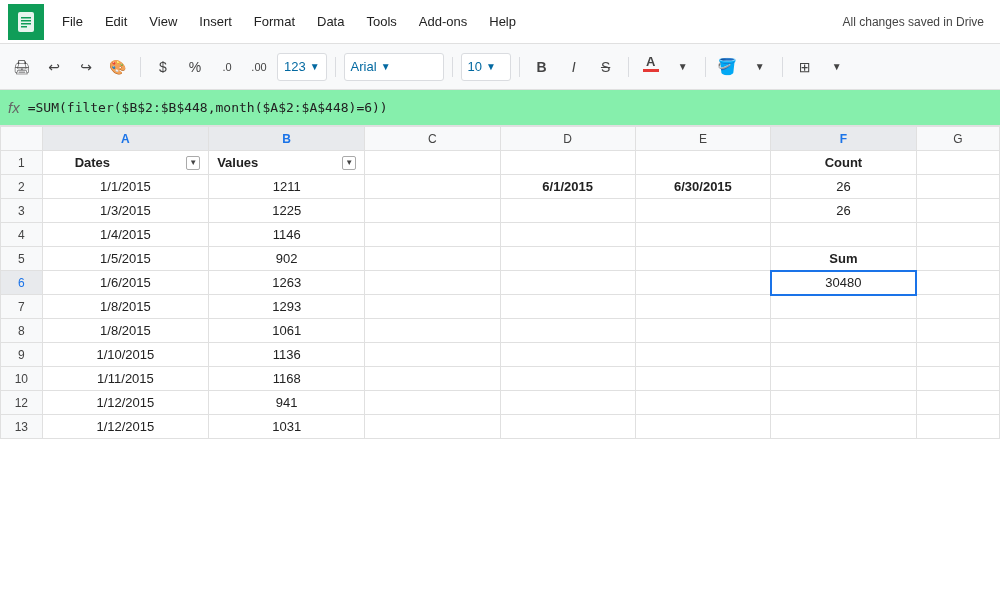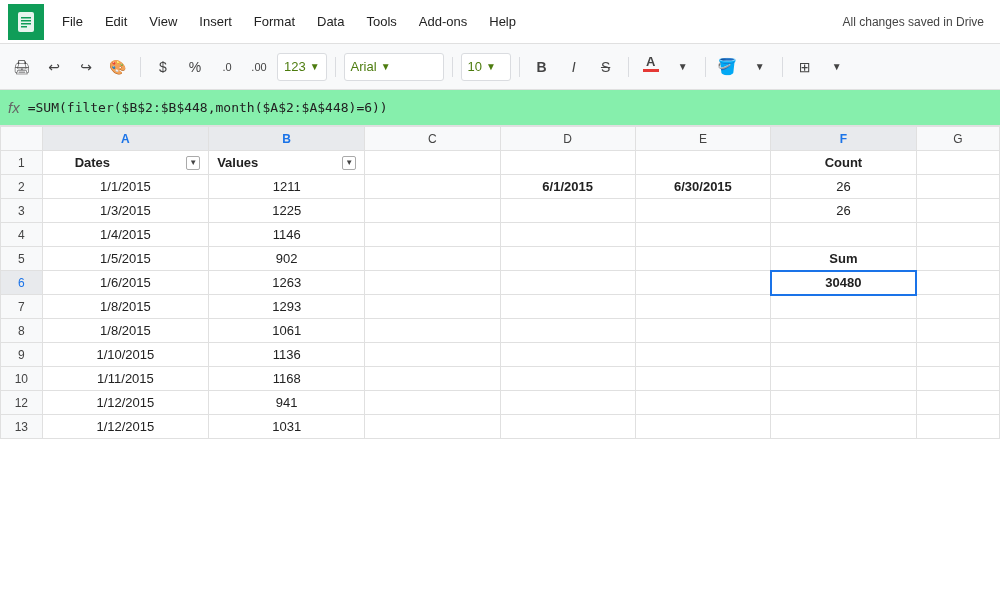--- a/index.html
+++ b/index.html
@@ -54,21 +54,21 @@
       width: 28px; height: 28px;
       border: none; background: transparent;
       cursor: pointer; border-radius: 3px;
       font-size: 14px; color: #444;
     }
     .toolbar-sep { width: 1px; height: 20px; background: #dadce0; margin: 0 4px; }
     .toolbar-dropdown {
       display: flex; align-items: center;
       border: 1px solid #dadce0; border-radius: 3px;
       padding: 2px 6px; cursor: pointer; background: #fff;
-      height: 28px; gap: 4px; font-size: 13px; color: #4d7c0f;
+      height: 28px; gap: 4px; font-size: 13px; color: #0369a1;
     }
     .font-box { min-width: 100px; }
     .size-box { min-width: 50px; }
     .toolbar-format-btn {
       width: 28px; height: 28px;
       display: flex; align-items: center; justify-content: center;
       border: none; background: transparent; cursor: pointer;
       border-radius: 3px; font-size: 14px; color: #444;
     }
     .btn-bold { font-weight: bold; }
@@ -355,21 +355,21 @@
             <td class="data-cell" style="font-weight: bold;">Sum</td>
             <td class="data-cell"></td>
           </tr>
           <tr>
             <th class="row-header active">6</th>
             <td class="data-cell">1/6/2015</td>
             <td class="data-cell">1263</td>
             <td class="data-cell"></td>
             <td class="data-cell"></td>
             <td class="data-cell"></td>
-            <td class="data-cell" style="outline: rgb(26, 115, 232) solid 2px; outline-offset: -1px; font-weight: bold; position: relative;">30480</td>
+            <td class="data-cell" style="outline: rgb(26, 115, 232) solid 2px; outline-offset: -1px; font-weight: normal; position: relative;">30480</td>
             <td class="data-cell"></td>
           </tr>
           <tr>
             <th class="row-header">7</th>
             <td class="data-cell">1/8/2015</td>
             <td class="data-cell">1293</td>
             <td class="data-cell"></td>
             <td class="data-cell"></td>
             <td class="data-cell"></td>
             <td class="data-cell"></td>

